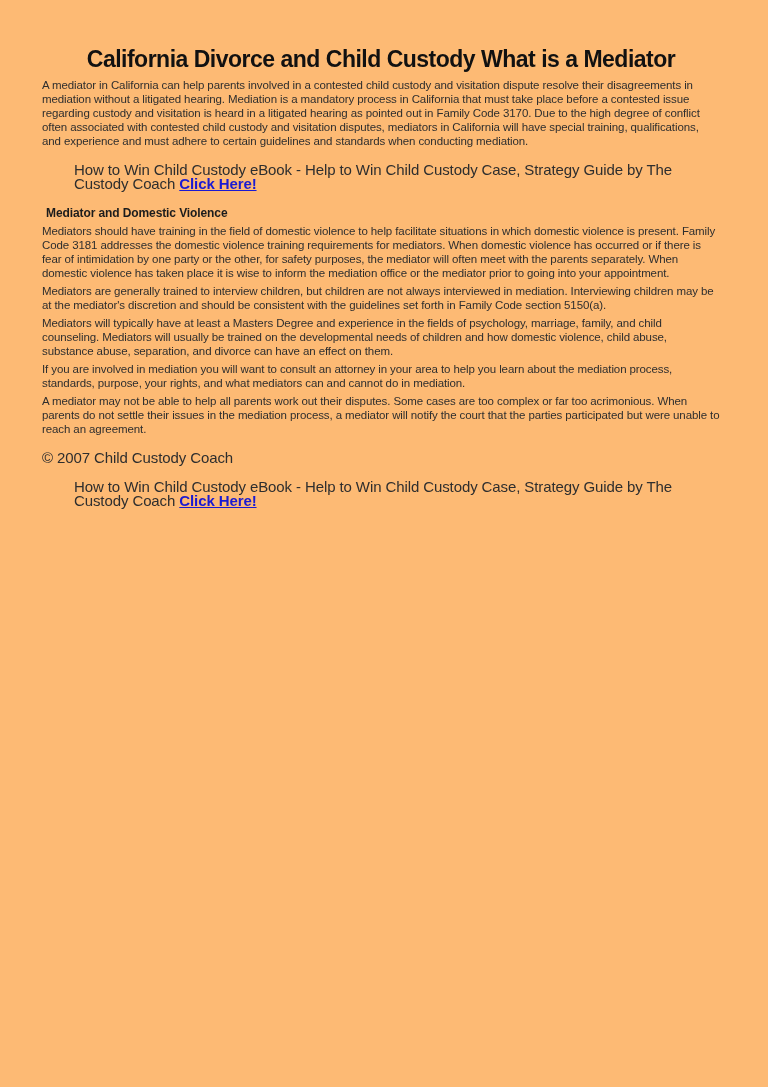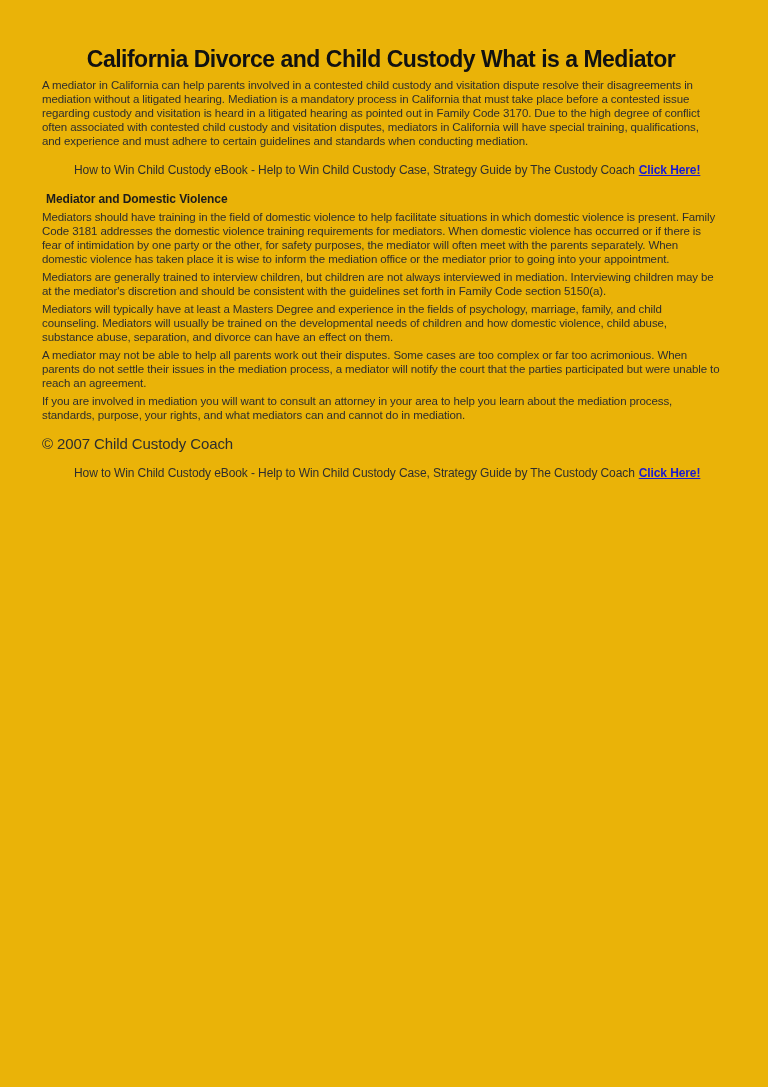--- a/index.html
+++ b/index.html
@@ -4,21 +4,21 @@
 <style>
   html, body {
     margin: 0;
     padding: 0;
     background: #ffffff;
   }
   .page {
     position: relative;
     width: 768px;
     height: 1087px;
-    background: #eab308;
+    background: #fdba74;
     font-family: "Liberation Sans", "DejaVu Sans", sans-serif;
     color: #2e2e2e;
     overflow: hidden;
   }
   .content {
     padding: 0 48px 0 42px;
   }
   .doc-title {
     font-size: 23px;
     line-height: 30px;
@@ -36,21 +36,21 @@
   }
   .section-heading {
     font-size: 12px;
     line-height: 14px;
     letter-spacing: -0.1px;
     font-weight: bold;
     color: #1c1c1c;
     margin: 15px 0 0 4px;
   }
   .promo-line {
-    font-size: 12px;
+    font-size: 15px;
     line-height: 14px;
     letter-spacing: -0.1px;
     margin: 15px 0 0 0;
     padding-left: 32px;
   }
   .link {
     color: #1a1ad2;
     font-weight: bold;
     text-decoration: underline;
     margin-left: 4px;
@@ -75,22 +75,22 @@
 
     <p class="promo-line"><span>How to Win Child Custody eBook - Help to Win Child Custody Case, Strategy Guide by The Custody Coach</span><a class="link">Click Here!</a></p>
 
     <h2 class="section-heading">Mediator and Domestic Violence</h2>
     <p class="para">Mediators should have training in the field of domestic violence to help facilitate situations in which domestic violence is present. Family Code 3181 addresses the domestic violence training requirements for mediators. When domestic violence has occurred or if there is fear of intimidation by one party or the other, for safety purposes, the mediator will often meet with the parents separately. When domestic violence has taken place it is wise to inform the mediation office or the mediator prior to going into your appointment.</p>
 
     <p class="para">Mediators are generally trained to interview children, but children are not always interviewed in mediation. Interviewing children may be at the mediator's discretion and should be consistent with the guidelines set forth in Family Code section 5150(a).</p>
 
     <p class="para">Mediators will typically have at least a Masters Degree and experience in the fields of psychology, marriage, family, and child counseling. Mediators will usually be trained on the developmental needs of children and how domestic violence, child abuse, substance abuse, separation, and divorce can have an effect on them.</p>
 
+    <p class="para">If you are involved in mediation you will want to consult an attorney in your area to help you learn about the mediation process, standards, purpose, your rights, and what mediators can and cannot do in mediation.</p>
+
     <p class="para">A mediator may not be able to help all parents work out their disputes. Some cases are too complex or far too acrimonious. When parents do not settle their issues in the mediation process, a mediator will notify the court that the parties participated but were unable to reach an agreement.</p>
-
-    <p class="para">If you are involved in mediation you will want to consult an attorney in your area to help you learn about the mediation process, standards, purpose, your rights, and what mediators can and cannot do in mediation.</p>
 
     <p class="copyright">© 2007 Child Custody Coach</p>
 
     <p class="promo-line"><span>How to Win Child Custody eBook - Help to Win Child Custody Case, Strategy Guide by The Custody Coach</span><a class="link">Click Here!</a></p>
 
   </div>
 </div>
 
 </body></html>

